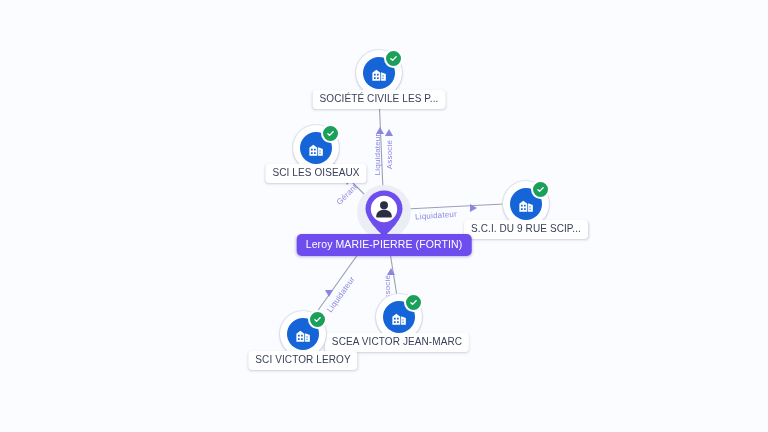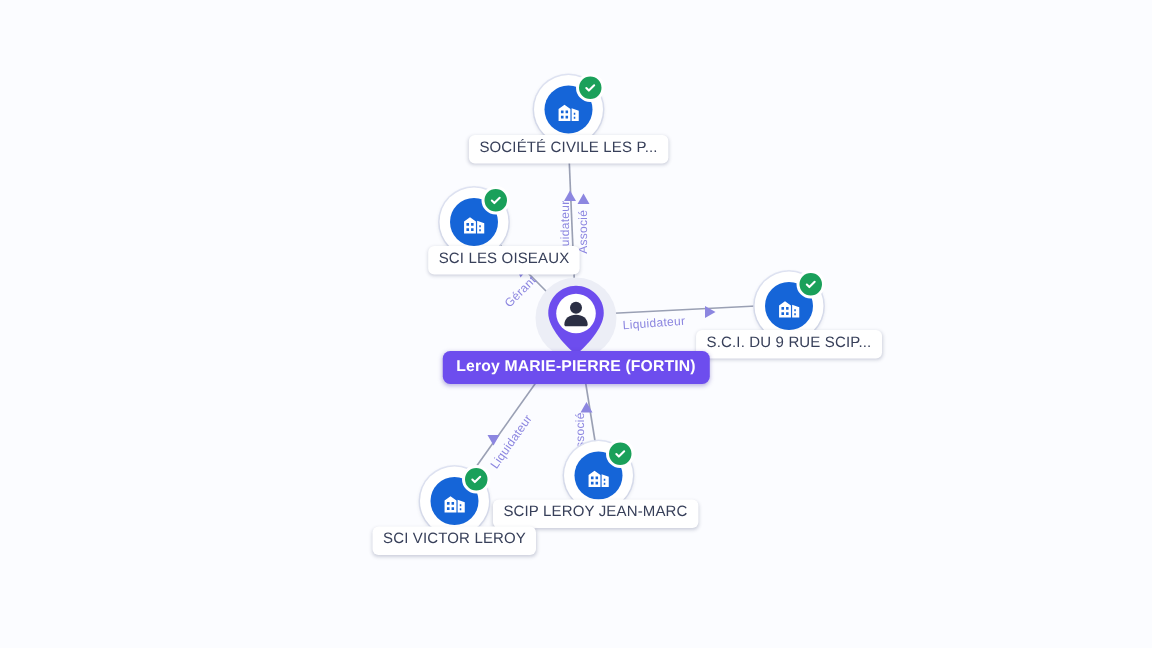--- a/index.html
+++ b/index.html
@@ -105,21 +105,20 @@
     box-shadow: 0 1px 2.5px rgba(40,50,90,.22);
     letter-spacing: .1px;
   }
   .node-label.primary {
     background: #6d4dee;
     color: #ffffff;
     font-size: 10.5px;
     box-shadow: 0 1px 3px rgba(70,50,170,.35);
     padding: 5px 9px 6px 9px;
     border-radius: 5px;
-    font-weight: bold;
   }
 
   
   .edge-label {
     position: absolute;
     white-space: nowrap;
     font-size: 8px;
     color: #8c86e0;
     letter-spacing: .2px;
     transform-origin: 0 50%;
@@ -190,21 +189,21 @@
         <svg width="19" height="19" viewBox="0 0 24 24" aria-hidden="true">
           <path fill="#ffffff" d="M3 21V11l5-3.6L13 11v10H3zm2-2h2.2v-2.4H5V19zm3.9 0H11v-2.4H8.9V19zM5 14.6h2.2v-2.3H5v2.3zm3.9 0H11v-2.3H8.9v2.3zM14 21V10.4l6 2.1V21h-6zm1.8-1.9h1.3v-1.7h-1.3v1.7zm0-3.3h1.3v-1.7h-1.3v1.7z"></path>
         </svg>
       </div>
       <div class="badge-check">
         <svg width="9" height="9" viewBox="0 0 24 24" aria-hidden="true">
           <path fill="none" stroke="#ffffff" stroke-width="3.6" stroke-linecap="round" stroke-linejoin="round" d="M5 12.5l4.5 4.5L19 7.5"></path>
         </svg>
       </div>
     </div>
-    <div class="node-label" style="left:0px; top:16px;margin-left:20px;">SCI LES OISEAUX</div>
+    <div class="node-label" style="left:0px; top:16px;">SCI LES OISEAUX</div>
   </div>
 
   <div class="node" style="left:526px; top:204px;">
     <div class="company-marker">
       <div class="company-disc">
         <svg width="19" height="19" viewBox="0 0 24 24" aria-hidden="true">
           <path fill="#ffffff" d="M3 21V11l5-3.6L13 11v10H3zm2-2h2.2v-2.4H5V19zm3.9 0H11v-2.4H8.9V19zM5 14.6h2.2v-2.3H5v2.3zm3.9 0H11v-2.3H8.9v2.3zM14 21V10.4l6 2.1V21h-6zm1.8-1.9h1.3v-1.7h-1.3v1.7zm0-3.3h1.3v-1.7h-1.3v1.7z"></path>
         </svg>
       </div>
       <div class="badge-check">
@@ -222,21 +221,21 @@
         <svg width="19" height="19" viewBox="0 0 24 24" aria-hidden="true">
           <path fill="#ffffff" d="M3 21V11l5-3.6L13 11v10H3zm2-2h2.2v-2.4H5V19zm3.9 0H11v-2.4H8.9V19zM5 14.6h2.2v-2.3H5v2.3zm3.9 0H11v-2.3H8.9v2.3zM14 21V10.4l6 2.1V21h-6zm1.8-1.9h1.3v-1.7h-1.3v1.7zm0-3.3h1.3v-1.7h-1.3v1.7z"></path>
         </svg>
       </div>
       <div class="badge-check">
         <svg width="9" height="9" viewBox="0 0 24 24" aria-hidden="true">
           <path fill="none" stroke="#ffffff" stroke-width="3.6" stroke-linecap="round" stroke-linejoin="round" d="M5 12.5l4.5 4.5L19 7.5"></path>
         </svg>
       </div>
     </div>
-    <div class="node-label" style="left:-2px; top:16px;">SCIP LEROY JEAN-MARC</div>
+    <div class="node-label" style="left:-2px; top:16px;">SCEA VICTOR JEAN-MARC</div>
   </div>
 
   <div class="node" style="left:303px; top:334px;">
     <div class="company-marker">
       <div class="company-disc">
         <svg width="19" height="19" viewBox="0 0 24 24" aria-hidden="true">
           <path fill="#ffffff" d="M3 21V11l5-3.6L13 11v10H3zm2-2h2.2v-2.4H5V19zm3.9 0H11v-2.4H8.9V19zM5 14.6h2.2v-2.3H5v2.3zm3.9 0H11v-2.3H8.9v2.3zM14 21V10.4l6 2.1V21h-6zm1.8-1.9h1.3v-1.7h-1.3v1.7zm0-3.3h1.3v-1.7h-1.3v1.7z"></path>
         </svg>
       </div>
       <div class="badge-check">

